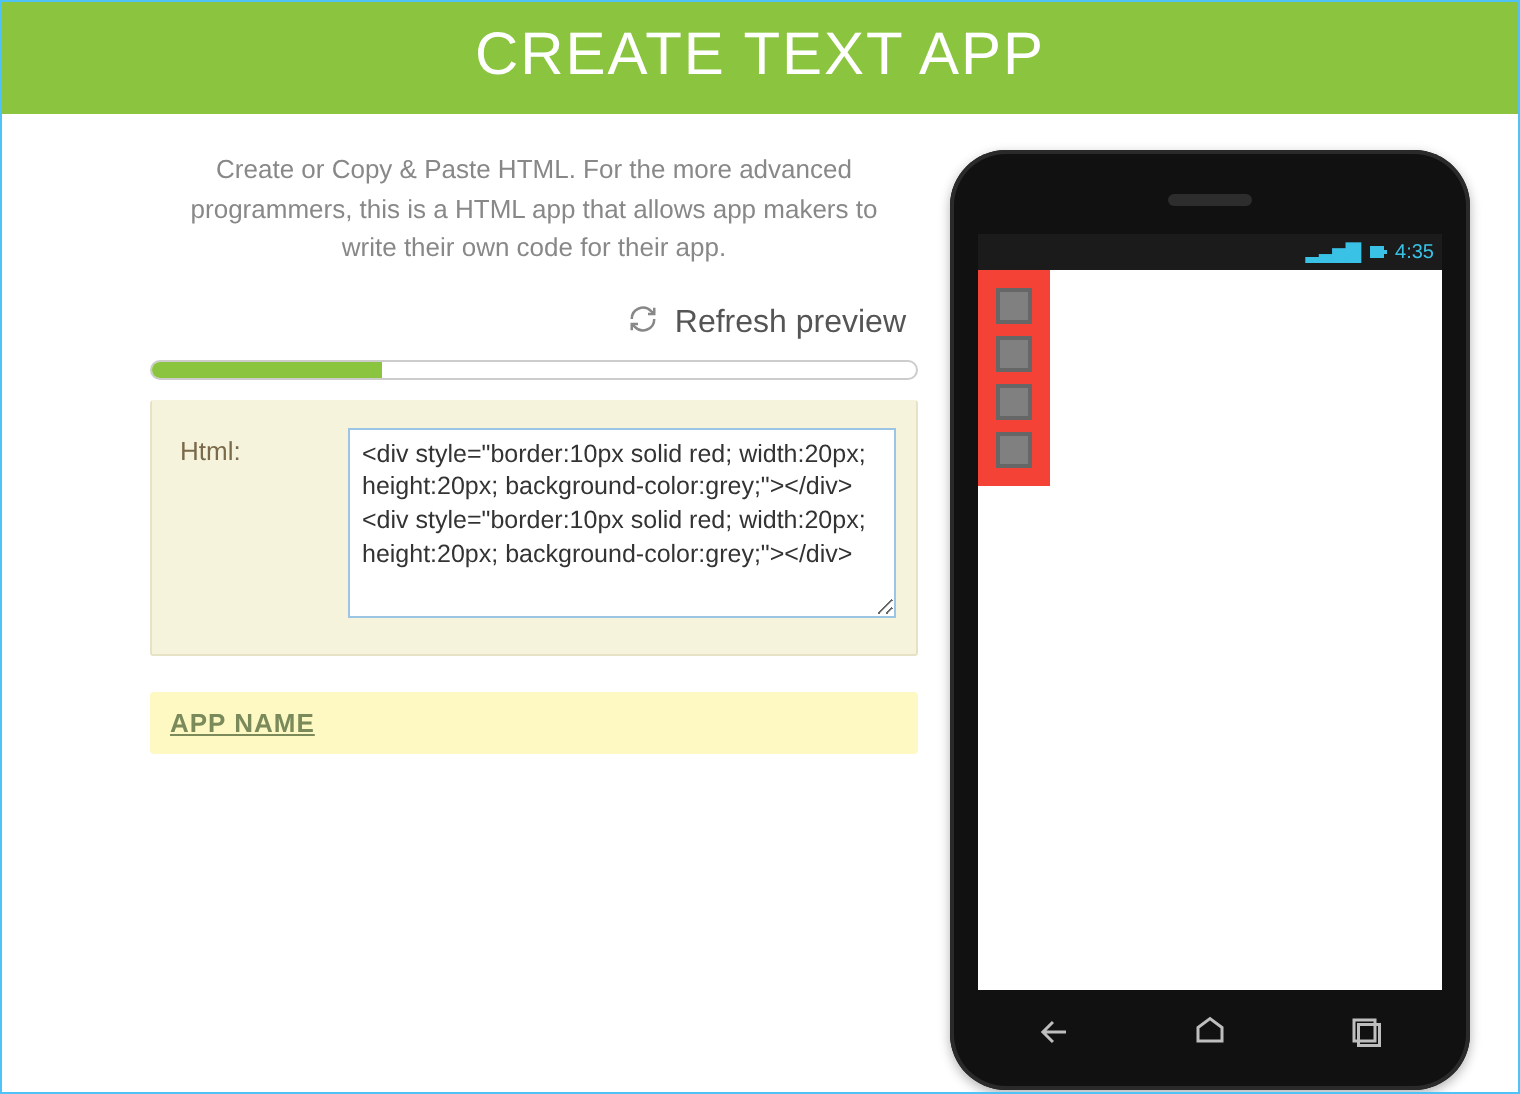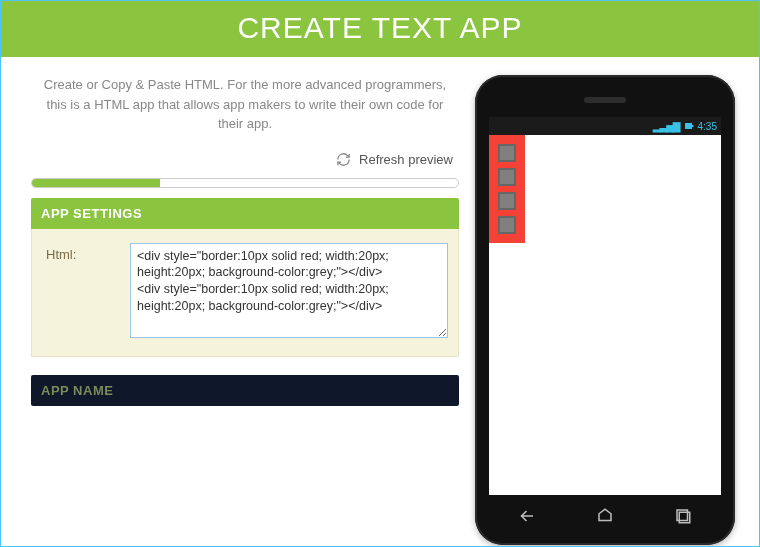--- a/index.html
+++ b/index.html
@@ -17,37 +17,38 @@
     text-align: center;
     padding: 10px 0 12px 0;
     font-size: 30px;
     letter-spacing: 1px;
     font-weight: 500;
     font-family: "Arial Narrow", Arial, sans-serif;
   }
   .main {
     display: flex;
     padding: 18px 0 0 0;
+    margin-left: 44px;
   }
   .left {
     flex: 1;
     padding: 0 10px 0 30px;
     min-width: 0;
   }
   .intro {
     color: #888;
     font-size: 13px;
     text-align: center;
     line-height: 1.5;
     margin-bottom: 18px;
     padding: 0 10px;
   }
   .refresh-row {
     text-align: right;
-    font-size: 13px;
+    font-size: 16px;
     color: #555;
     margin-bottom: 8px;
     padding-right: 6px;
   }
   .refresh-row .icn {
     display:inline-block;
     vertical-align:middle;
     margin-right:4px;
   }
   .progress {
@@ -70,22 +71,23 @@
   }
   .panel-hd {
     background: #8bc53f;
     color: #fff;
     font-size: 13px;
     font-weight: bold;
     letter-spacing: 0.5px;
     padding: 8px 10px;
   }
   .panel-hd.pale {
-    background: #0f172a;
+    background: #fef9c3;
     color: #7a8a5a;
+    text-decoration: underline;
   }
   .panel-body {
     background: #f6f3dd;
     border: 1px solid #e5e2c6;
     border-top: none;
     padding: 14px 10px 18px 14px;
     display: flex;
     gap: 14px;
   }
   .panel-body .lbl {
@@ -199,21 +201,20 @@
         </svg>
       </span>
       <a href="#" style="color:#555;text-decoration:none;">Refresh preview</a>
     </div>
 
     <div class="progress">
       <div class="bar" style="width: 30%;"></div>
     </div>
 
     <div class="panel">
-      <div class="panel-hd">APP SETTINGS</div>
       <div class="panel-body">
         <div class="lbl">Html:</div>
         <textarea class="html-area" style="">&lt;div style="border:10px solid red; width:20px; height:20px; background-color:grey;"&gt;&lt;/div&gt;
 &lt;div style="border:10px solid red; width:20px; height:20px; background-color:grey;"&gt;&lt;/div&gt;</textarea>
       </div>
     </div>
 
     <div class="panel">
       <div class="panel-hd pale">APP NAME</div>
     </div>

